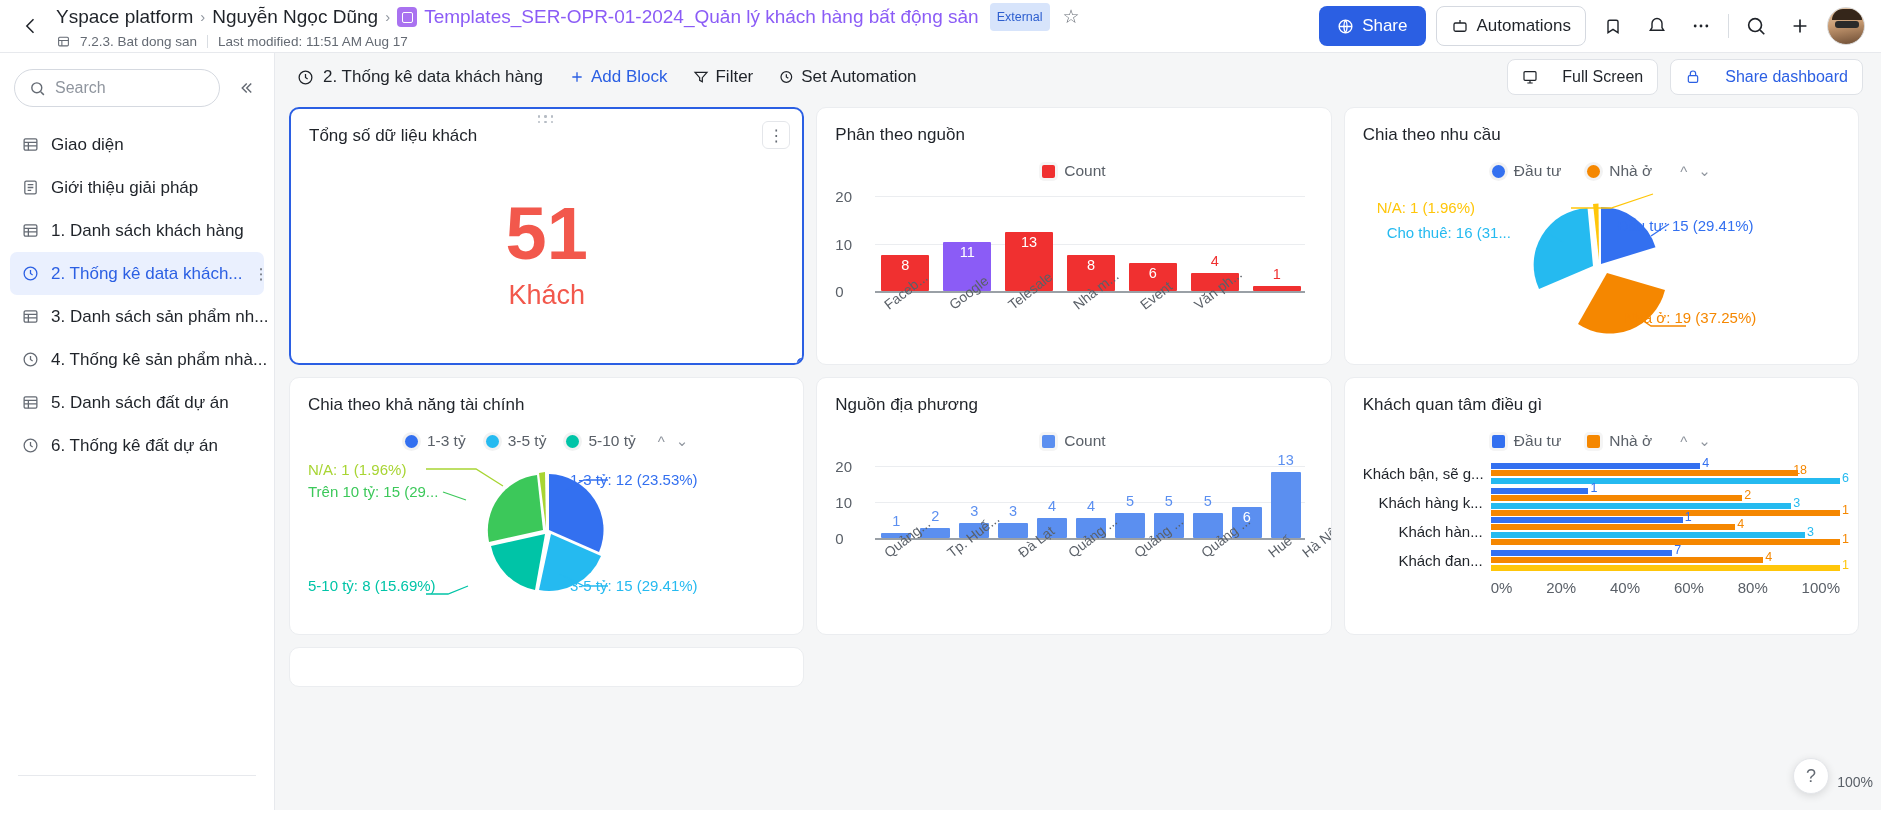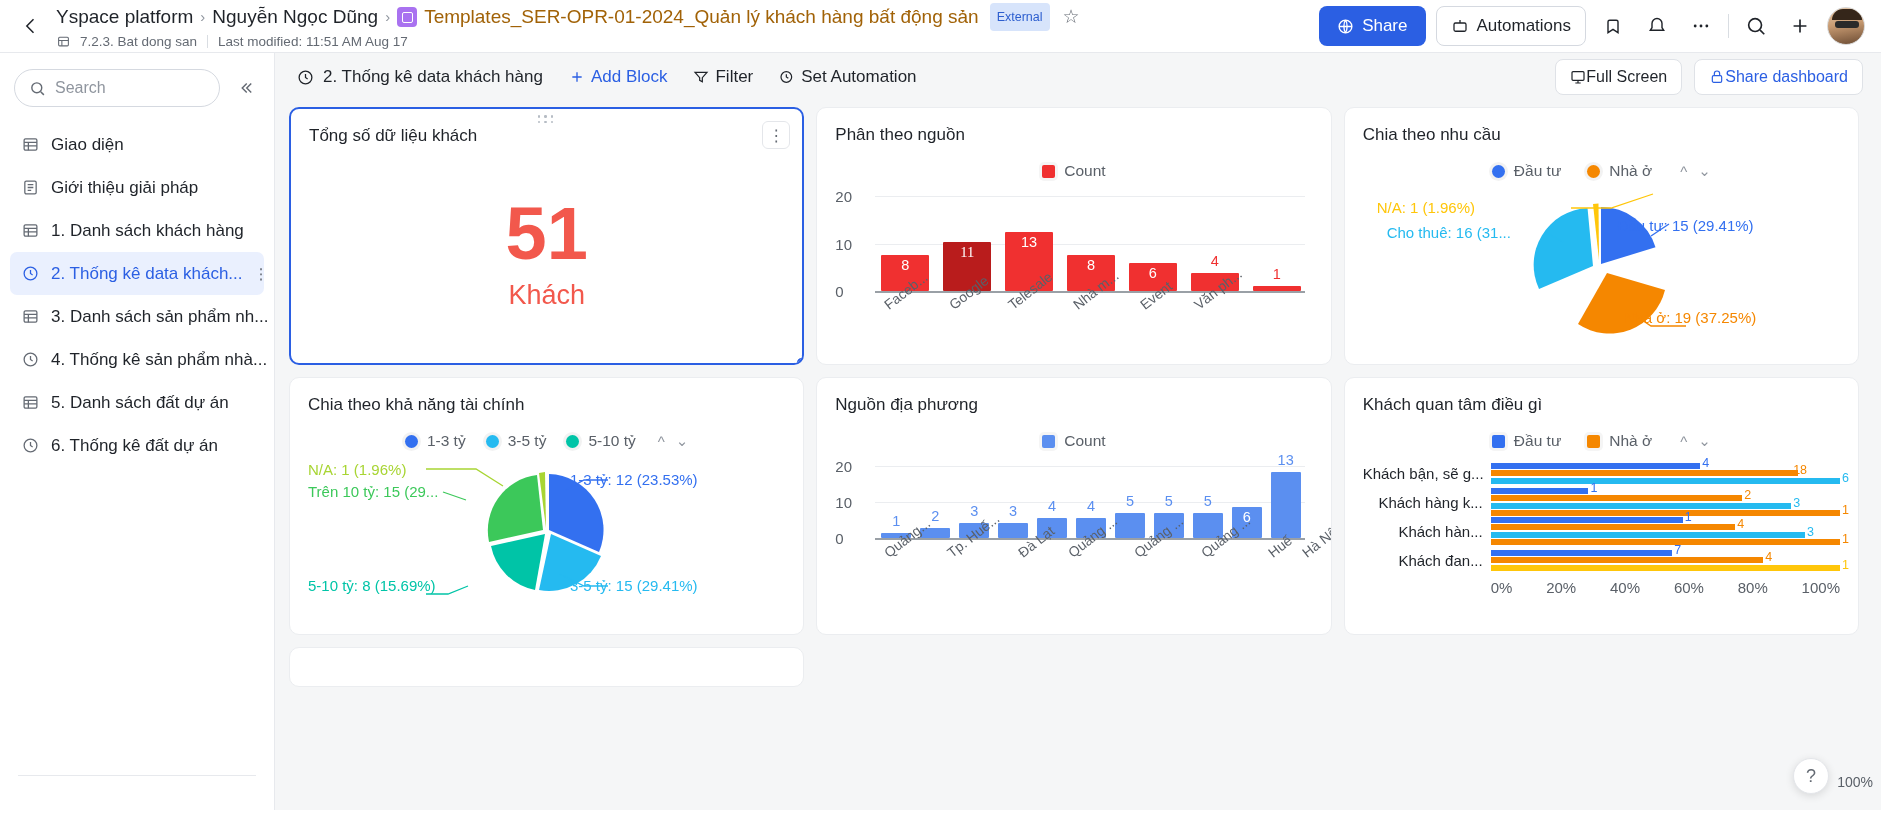--- a/index.html
+++ b/index.html
@@ -25,21 +25,21 @@
   }
   .crumbwrap{display:flex;flex-direction:column;justify-content:center;margin-left:8px;flex:0 0 auto;}
   .crumbline{display:flex;align-items:center;gap:7px;font-size:19px;color:#1f2329;line-height:24px;}
   .crumbline a, .crumbline .crumb{color:#1f2329;text-decoration:none;white-space:nowrap;}
   .crumb-sep{color:#8f959e;font-size:15px;}
   .docicon{
     width:20px;height:20px;border-radius:4px;background:#a972f0;
     display:inline-flex;align-items:center;justify-content:center;flex:0 0 auto;
   }
   .docicon span{display:block;width:11px;height:11px;border:1.6px solid #fff;border-radius:2px;}
-  .crumb-title{font-size:19px;color:#a16207;white-space:nowrap;}
+  .crumb-title{font-size:19px;color:#8b5cf6;white-space:nowrap;}
   .ext-badge{
     background:#d7e4fb;color:#2c5ecf;font-size:12.5px;border-radius:4px;
     padding:2px 7px;margin-left:4px;white-space:nowrap;
   }
   .star{color:#646a73;font-size:19px;margin-left:6px;cursor:pointer;}
   .subline{display:flex;align-items:center;gap:10px;margin-top:3px;font-size:13.5px;color:#646a73;}
   .subline .sicon{width:14px;height:14px;display:inline-flex;align-items:center;justify-content:center;color:#646a73;}
   .vdiv{width:1px;height:13px;background:#d9dde2;display:inline-block;}
 
   .topright{margin-left:auto;display:flex;align-items:center;gap:10px;}
@@ -102,21 +102,21 @@
   .dash-toolbar{
     height:48px;background:#f5f6f7;display:flex;align-items:center;gap:26px;
     padding:0 18px 0 22px;flex:0 0 48px;
   }
   .dt-title{display:flex;align-items:center;gap:9px;font-size:17px;color:#1f2329;}
   .dt-link{display:flex;align-items:center;gap:6px;font-size:17px;color:#2b5fe3;cursor:pointer;}
   .dt-link.dark{color:#1f2329;}
   .dt-right{margin-left:auto;display:flex;align-items:center;gap:12px;}
   .tb-btn{
     background:#fff;border:1px solid #dfe2e7;border-radius:8px;height:36px;padding:0 14px;
-    display:flex;align-items:center;gap:0;font-size:16px;color:#1f2329;cursor:pointer;
+    display:flex;align-items:center;gap:24px;font-size:16px;color:#1f2329;cursor:pointer;
   }
   .tb-btn.blue{color:#2b5fe3;}
 
   .grid{
     flex:1;padding:6px 22px 10px 14px;display:grid;
     grid-template-columns:repeat(3,1fr);
     grid-auto-rows:258px;
     gap:12px;
     overflow:hidden;
     position:relative;
@@ -471,21 +471,21 @@
           <div class="gl" style="top:6px;"></div>
           <div class="gl" style="top:54px;"></div>
           <div class="axis" style="top:101px;"></div>
           <div class="bars" style="height:95px;bottom:31px;gap:14px;">
             <div class="barcol">
                 <div class="bar" style="height:38%;background:#f03030;">
                   <span class="vlab">8</span>
                 </div>
               </div>
             <div class="barcol">
-                <div class="bar" style="height:52%;background:#b91c1c;font-family:Liberation Serif, serif;">
+                <div class="bar" style="height:52%;background:#8b5cf6;">
                   <span class="vlab">11</span>
                 </div>
               </div>
             <div class="barcol">
                 <div class="bar" style="height:62%;background:#f03030;">
                   <span class="vlab">13</span>
                 </div>
               </div>
             <div class="barcol">
                 <div class="bar" style="height:38%;background:#f03030;">

